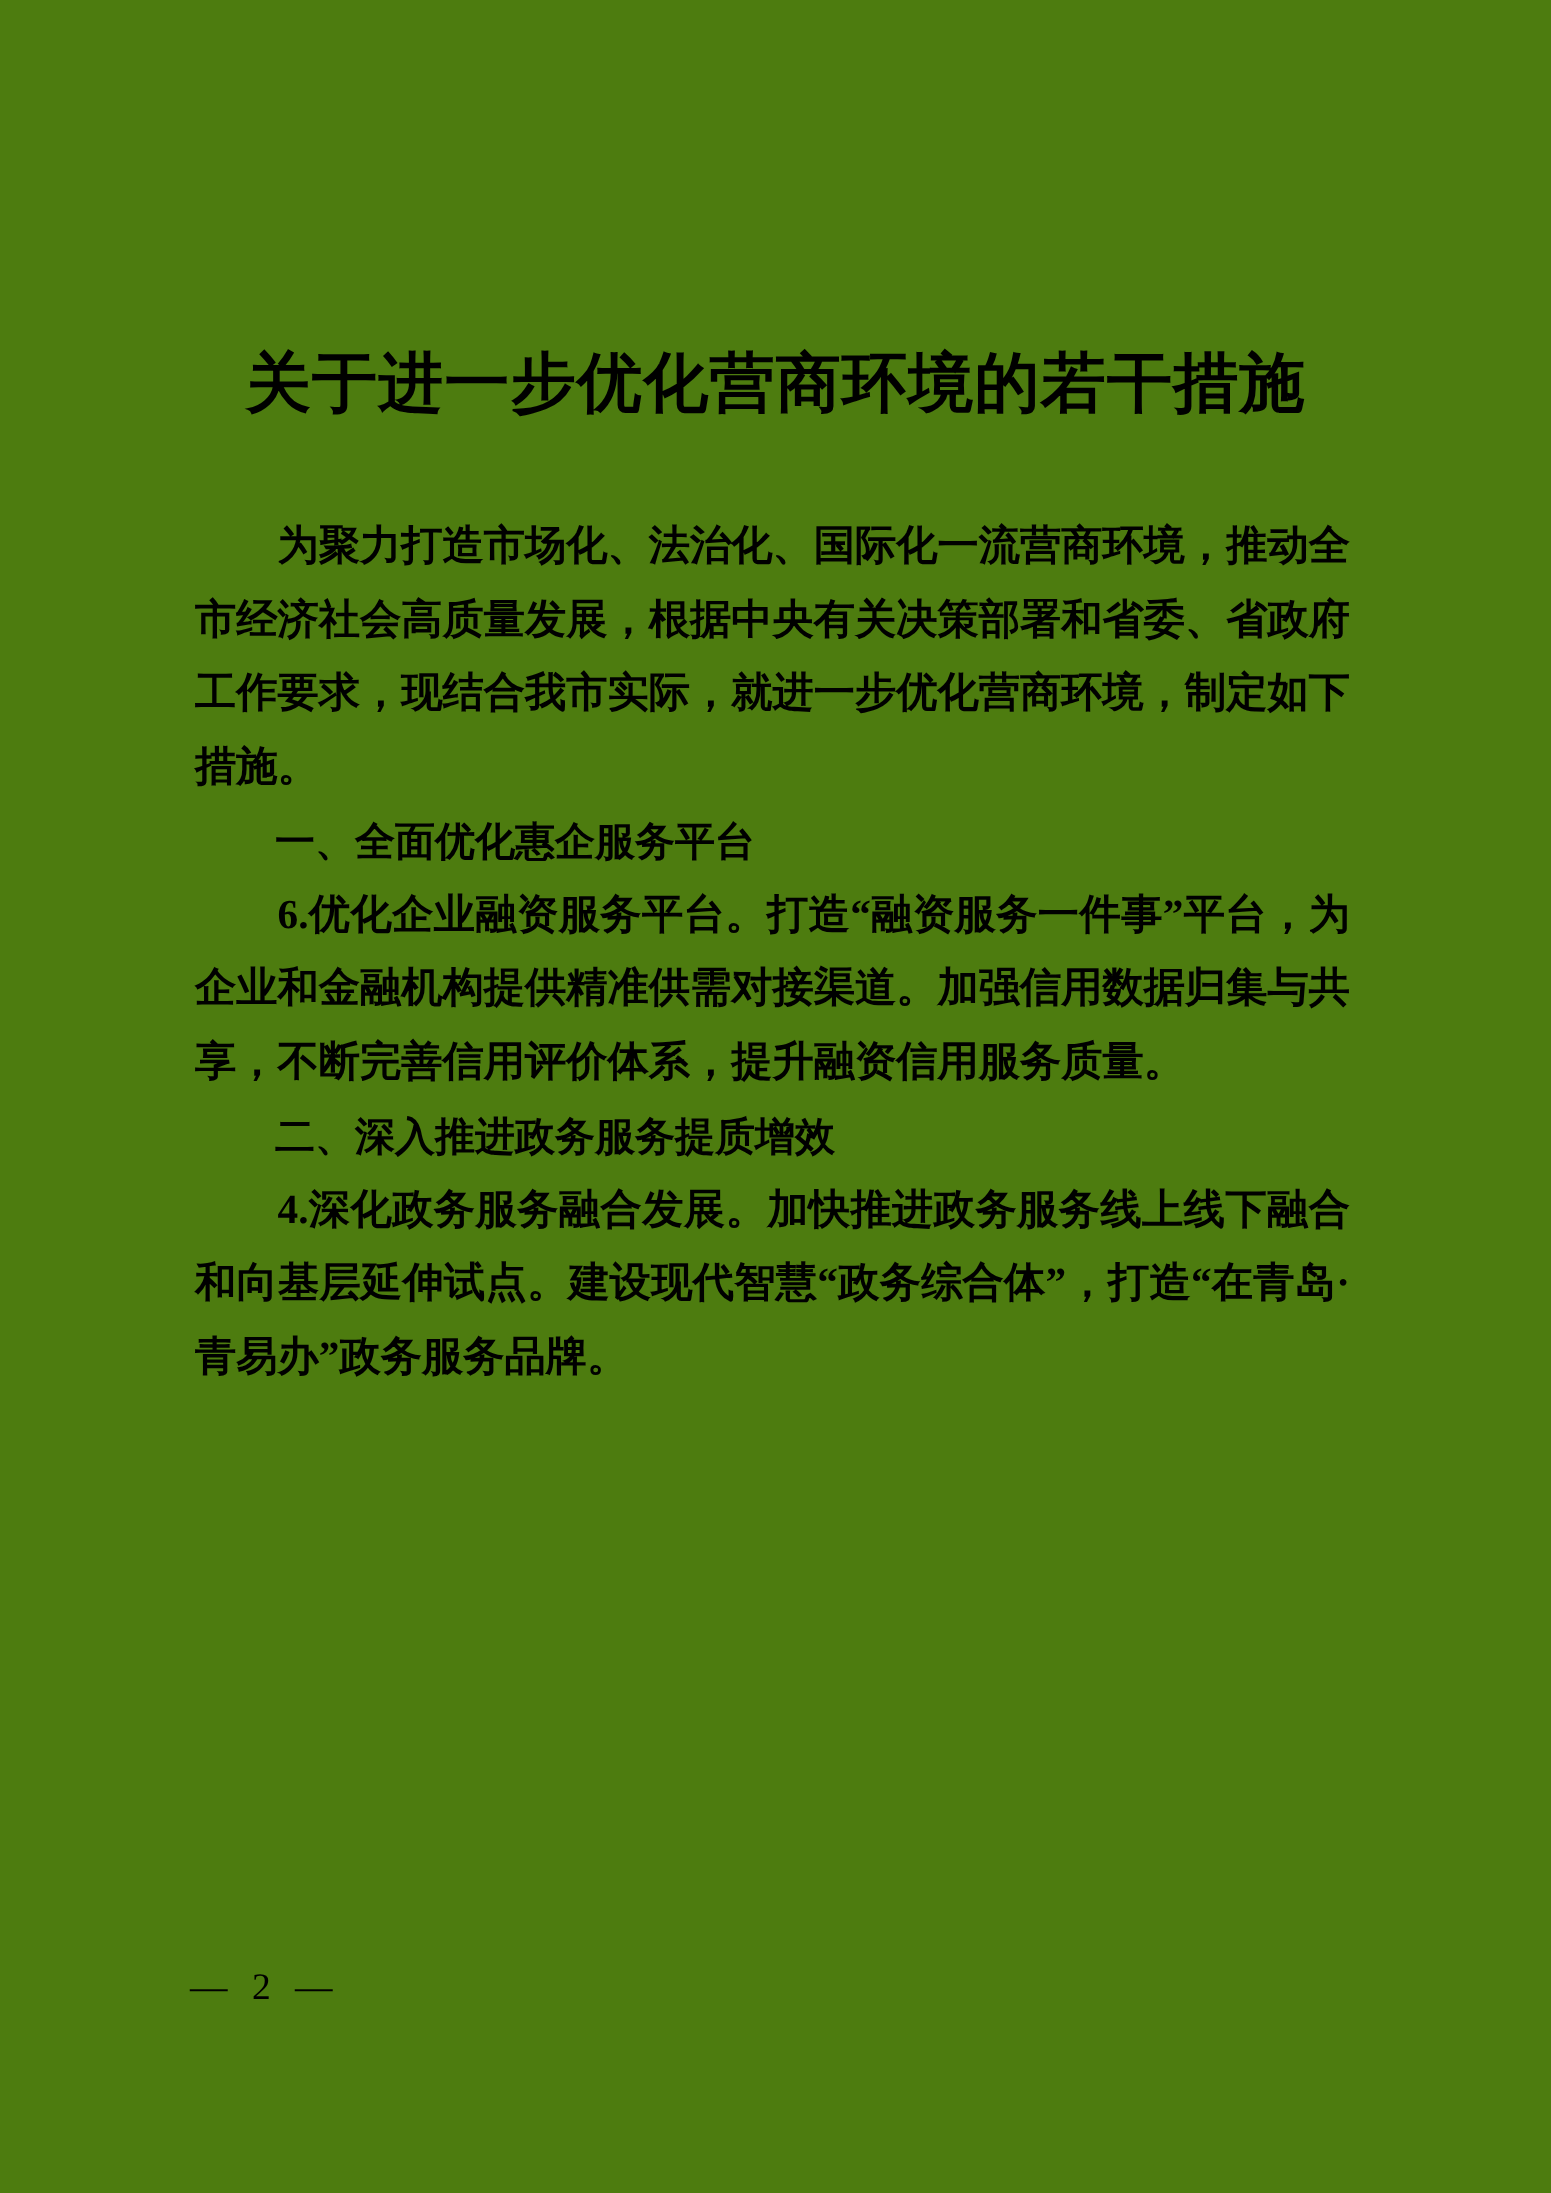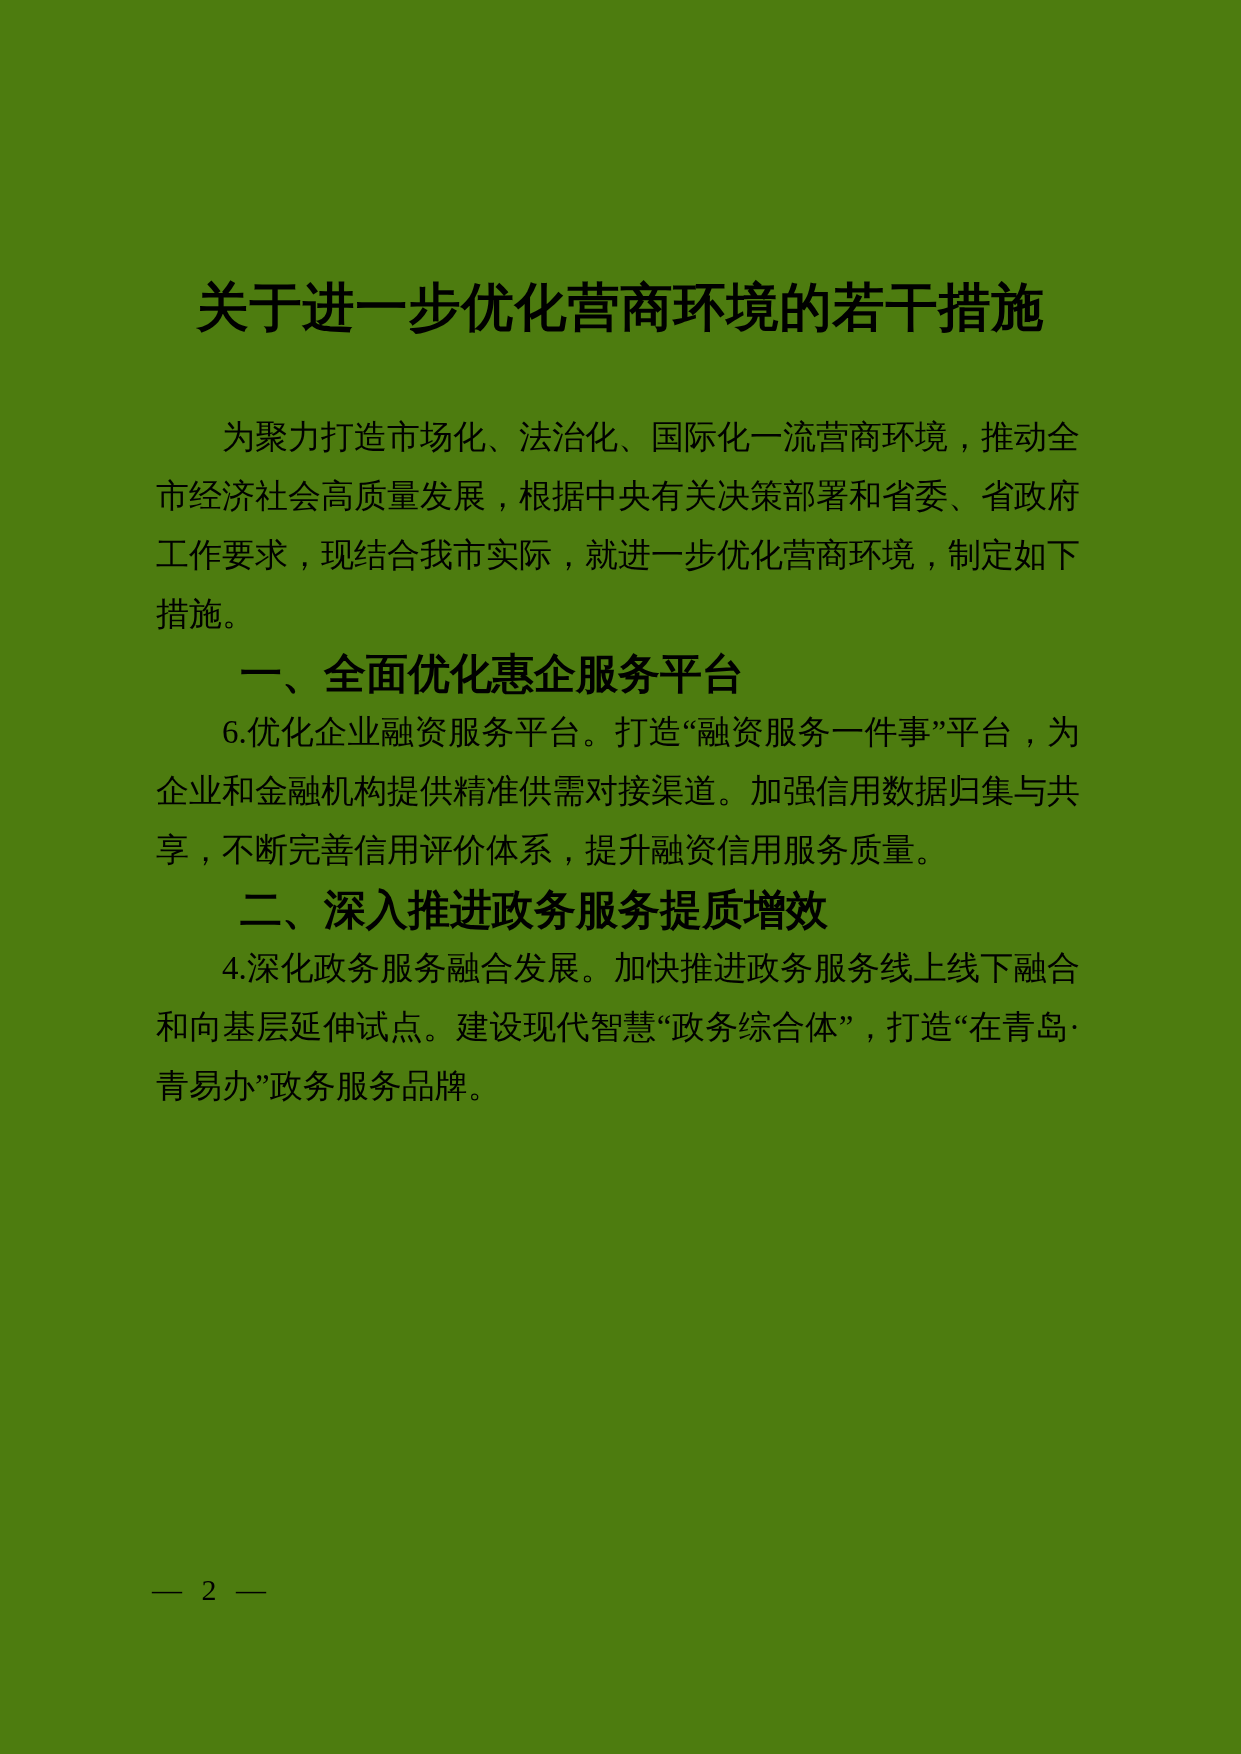--- a/index.html
+++ b/index.html
@@ -37,25 +37,26 @@
     width: 924px;
     font-size: 33px;
     line-height: 59px;
     text-align: justify;
     text-justify: inter-character;
   }
   .doc-content p {
     margin: 0;
     text-indent: 2em;
     word-break: break-all;
+    font-weight: bold;
   }
   .doc-content p.heading {
     font-family: "Liberation Sans", "DejaVu Sans", sans-serif;
     font-weight: bold;
-    font-size: 42px;
+    font-size: 32px;
     text-align: left;
   }
   .page-footer {
     position: absolute;
     top: 1570px;
     left: 152px;
     font-size: 30px;
     line-height: 40px;
     letter-spacing: 6px;
     white-space: nowrap;

